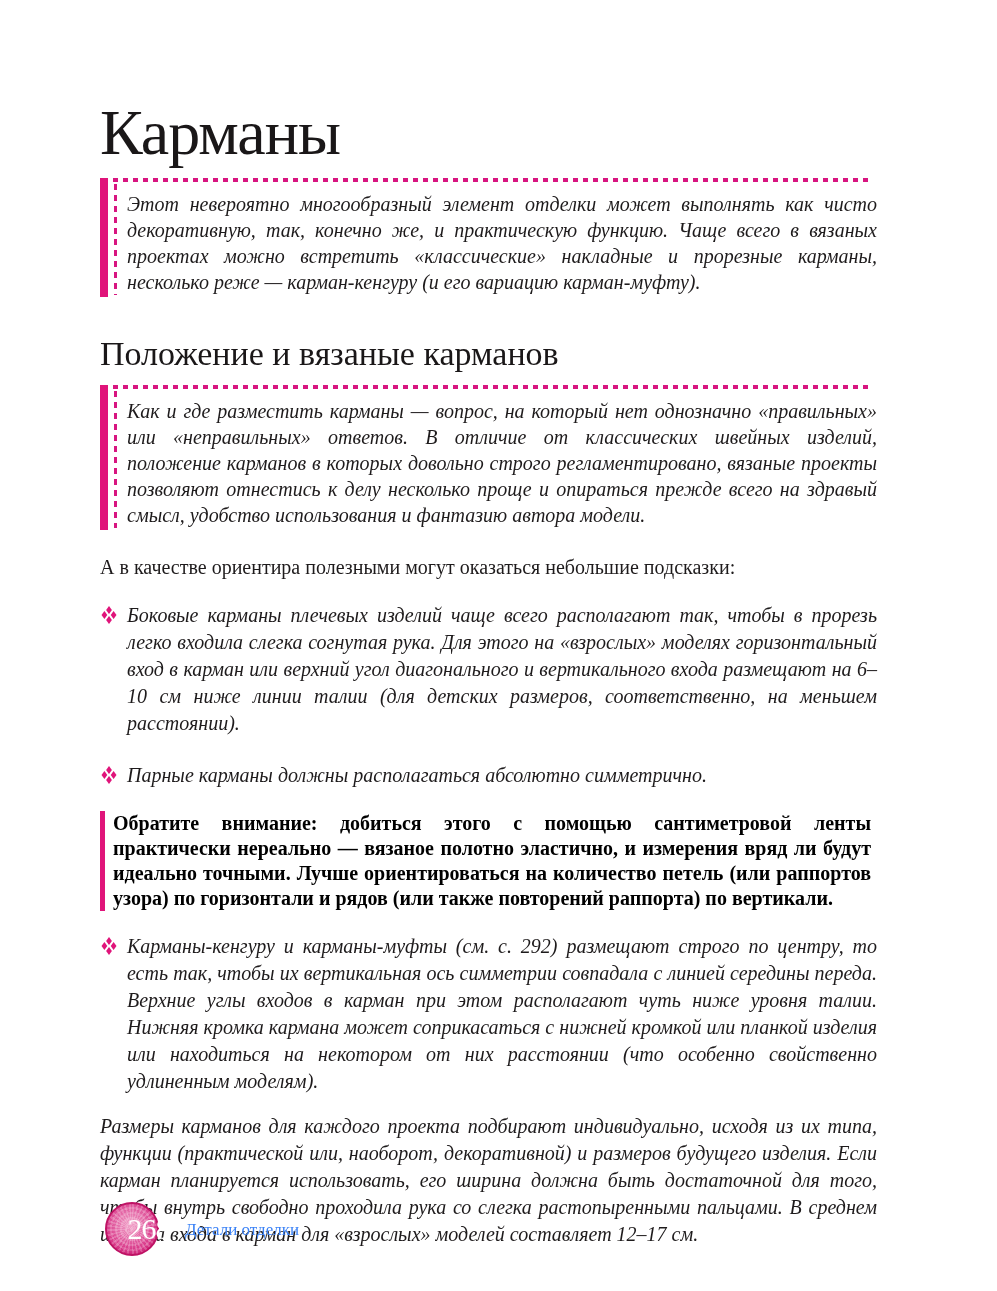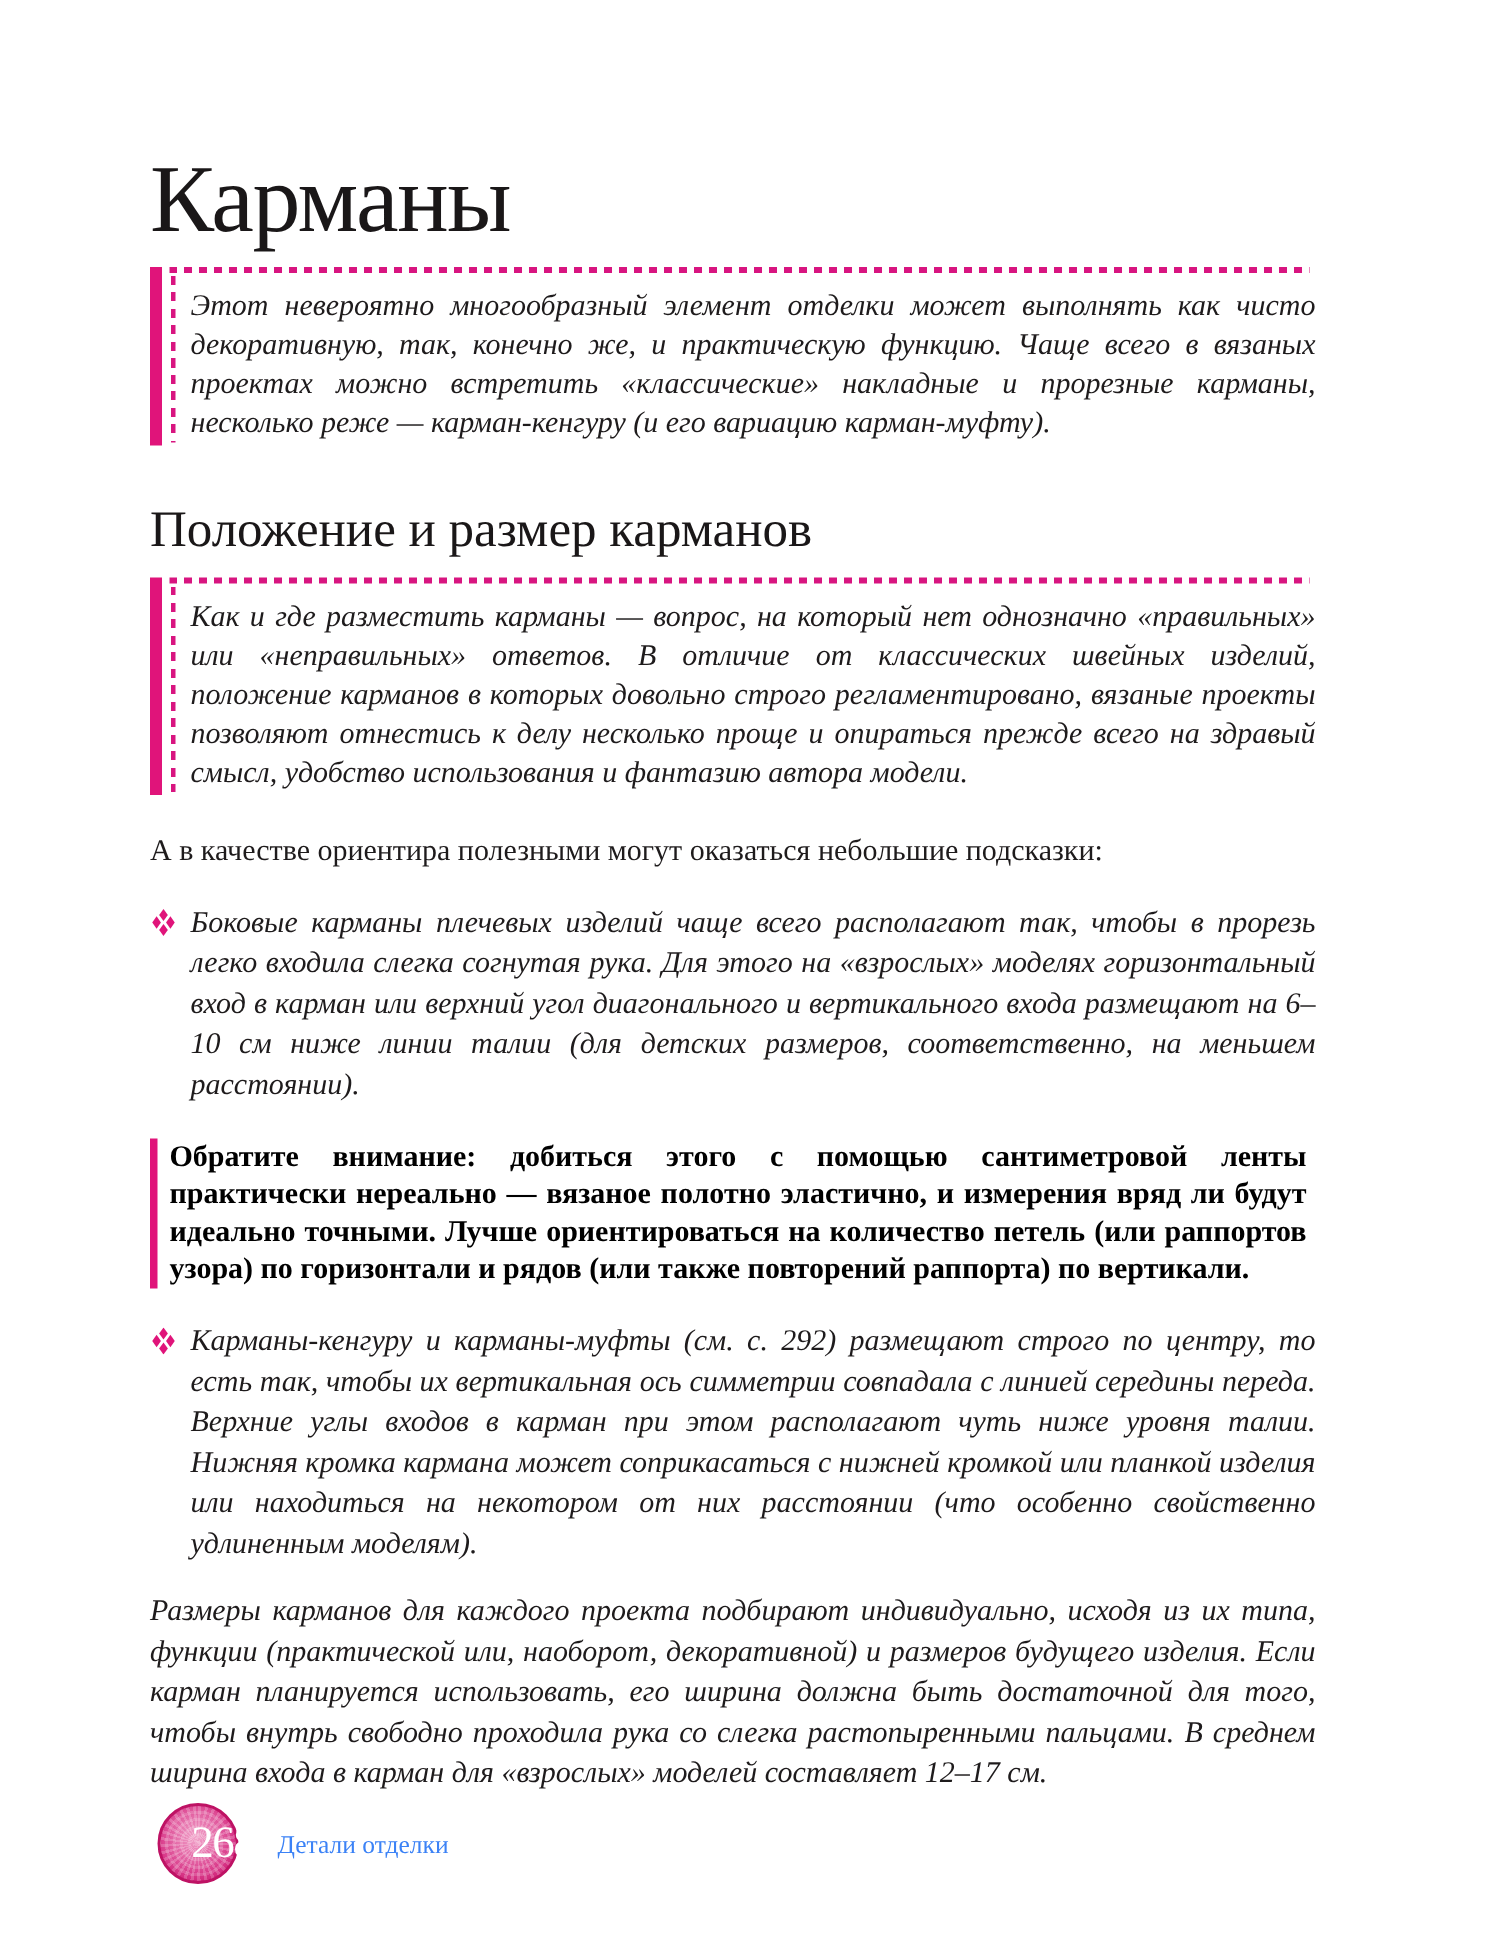--- a/index.html
+++ b/index.html
@@ -151,41 +151,50 @@
 
     <h1 class="title">Карманы</h1>
 
     <div class="quote quote-1">
       <div class="q-bar"></div>
       <div class="q-dash-v"></div>
       <div class="q-dash-h"></div>
       <p class="body-text">Этот невероятно многообразный элемент отделки может выполнять как чисто декоративную, так, конечно же, и практическую функцию. Чаще всего в вязаных проектах можно встретить «классические» накладные и прорезные карманы, несколько реже — карман-кенгуру (и его вариацию карман-муфту).</p>
     </div>
 
-    <h2 class="heading">Положение и размер карманов</h2>
+    <h2 class="heading">Положение и вязаные карманов</h2>
 
     <div class="quote quote-2">
       <div class="q-bar"></div>
       <div class="q-dash-v"></div>
       <div class="q-dash-h"></div>
       <p class="body-text">Как и где разместить карманы — вопрос, на который нет однозначно «правильных» или «неправильных» ответов. В отличие от классических швейных изделий, положение карманов в которых довольно строго регламентировано, вязаные проекты позволяют отнестись к делу несколько проще и опираться прежде всего на здравый смысл, удобство использования и фантазию автора модели.</p>
     </div>
 
     <p class="leadin">А в качестве ориентира полезными могут оказаться небольшие подсказки:</p>
 
     <div class="bullet bullet-1">
       <svg class="bullet-icon" viewBox="0 0 18 18" xmlns="http://www.w3.org/2000/svg">
         <path d="M9 0 L11.9 4 L9 8 L6.1 4 Z" fill="#E0147A"></path>
         <path d="M4.4 4.9 L7.3 9 L4.4 13.1 L1.5 9 Z" fill="#E0147A"></path>
         <path d="M13.6 4.9 L16.5 9 L13.6 13.1 L10.7 9 Z" fill="#E0147A"></path>
         <path d="M9 10 L11.9 14 L9 18 L6.1 14 Z" fill="#E0147A"></path>
       </svg>
       <p class="body-text">Боковые карманы плечевых изделий чаще всего располагают так, чтобы в прорезь легко входила слегка согнутая рука. Для этого на «взрослых» моделях горизонтальный вход в карман или верхний угол диагонального и вертикального входа размещают на 6–10 см ниже линии талии (для детских размеров, соответственно, на меньшем расстоянии).</p>
     </div>
 
+    <div class="bullet bullet-2">
+      <svg class="bullet-icon" viewBox="0 0 18 18" xmlns="http://www.w3.org/2000/svg">
+        <path d="M9 0 L11.9 4 L9 8 L6.1 4 Z" fill="#E0147A"></path>
+        <path d="M4.4 4.9 L7.3 9 L4.4 13.1 L1.5 9 Z" fill="#E0147A"></path>
+        <path d="M13.6 4.9 L16.5 9 L13.6 13.1 L10.7 9 Z" fill="#E0147A"></path>
+        <path d="M9 10 L11.9 14 L9 18 L6.1 14 Z" fill="#E0147A"></path>
+      </svg>
+      <p class="body-text">Парные карманы должны располагаться абсолютно симметрично.</p>
+    </div>
 
     <div class="note">
       <div class="note-bar"></div>
       <p class="note-text"><span>Обратите внимание:</span>
 <span>добиться этого с помощью сантиметровой ленты практически нереально — вязаное полотно эластично, и измерения вряд ли будут идеально точными. Лучше ориентироваться на количество петель (или раппортов узора) по горизонтали и рядов (или также повторений раппорта) по вертикали.</span></p>
     </div>
 
     <div class="bullet bullet-3">
       <svg class="bullet-icon" viewBox="0 0 18 18" xmlns="http://www.w3.org/2000/svg">
         <path d="M9 0 L11.9 4 L9 8 L6.1 4 Z" fill="#E0147A"></path>

